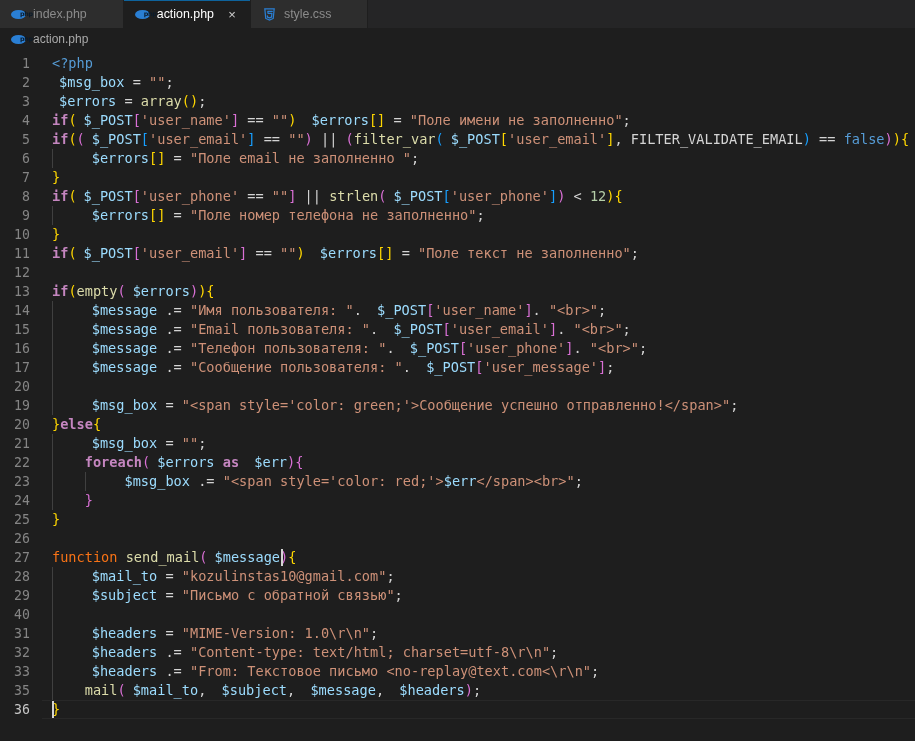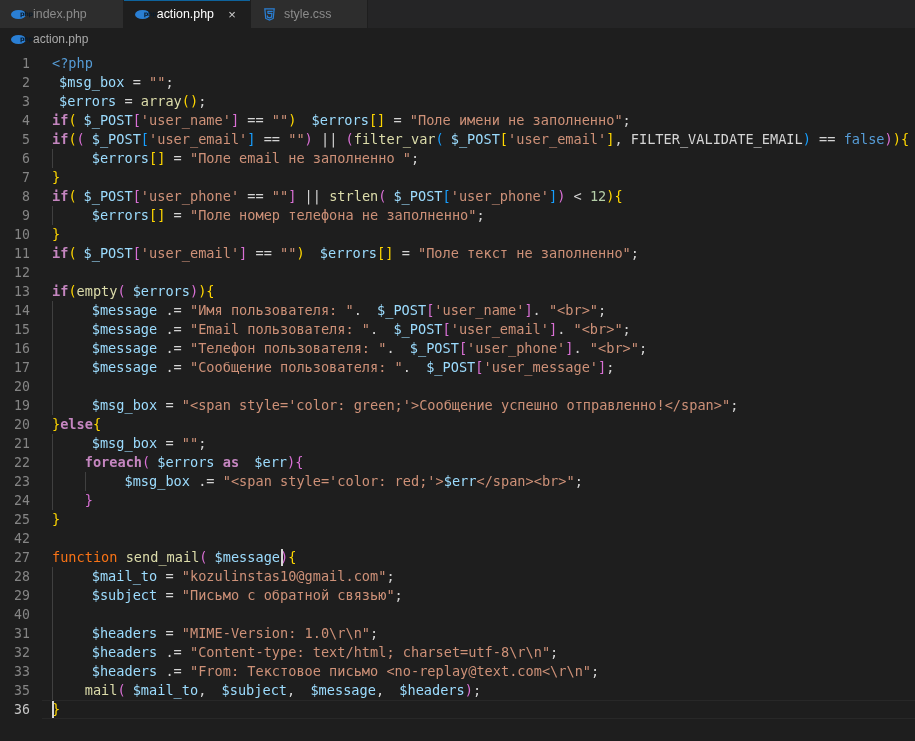--- a/index.html
+++ b/index.html
@@ -244,21 +244,21 @@
         <div class="row"><div class="gutter">16</div><div class="line-content-wrap"><span class="guide" style="left: 10px;"></span><div class="line-content" style="margin-left: 10px;"><span class="t-plain">    </span><span class="t-var">$message</span><span class="t-plain"> </span><span class="t-op">.=</span><span class="t-plain"> </span><span class="t-str">"Телефон пользователя: "</span><span class="t-punct">.</span><span class="t-plain"> </span><span class="t-var">$_POST</span><span class="t-p">[</span><span class="t-str">'user_phone'</span><span class="t-p">]</span><span class="t-punct">.</span><span class="t-plain"> </span><span class="t-str">"&lt;br&gt;"</span><span class="t-punct">;</span></div></div></div>
         <div class="row"><div class="gutter">17</div><div class="line-content-wrap"><span class="guide" style="left: 10px;"></span><div class="line-content" style="margin-left: 10px;"><span class="t-plain">    </span><span class="t-var">$message</span><span class="t-plain"> </span><span class="t-op">.=</span><span class="t-plain"> </span><span class="t-str">"Сообщение пользователя: "</span><span class="t-punct">.</span><span class="t-plain"> </span><span class="t-var">$_POST</span><span class="t-p">[</span><span class="t-str">'user_message'</span><span class="t-p">]</span><span class="t-punct">;</span></div></div></div>
         <div class="row"><div class="gutter">20</div><div class="line-content-wrap"><span class="guide" style="left: 10px;"></span></div></div>
         <div class="row"><div class="gutter">19</div><div class="line-content-wrap"><span class="guide" style="left: 10px;"></span><div class="line-content" style="margin-left: 10px;"><span class="t-plain">    </span><span class="t-var">$msg_box</span><span class="t-plain"> </span><span class="t-op">=</span><span class="t-plain"> </span><span class="t-str">"&lt;span style='color: green;'&gt;Сообщение успешно отправленно!&lt;/span&gt;"</span><span class="t-punct">;</span></div></div></div>
         <div class="row"><div class="gutter">20</div><div class="line-content-wrap"><div class="line-content" style="margin-left: 10px;"><span class="t-y">}</span><span class="t-kw">else</span><span class="t-y">{</span></div></div></div>
         <div class="row"><div class="gutter">21</div><div class="line-content-wrap"><span class="guide" style="left: 10px;"></span><div class="line-content" style="margin-left: 10px;"><span class="t-plain">    </span><span class="t-var">$msg_box</span><span class="t-plain"> </span><span class="t-op">=</span><span class="t-plain"> </span><span class="t-str">""</span><span class="t-punct">;</span></div></div></div>
         <div class="row"><div class="gutter">22</div><div class="line-content-wrap"><span class="guide" style="left: 10px;"></span><div class="line-content" style="margin-left: 10px;"><span class="t-plain">    </span><span class="t-kw">foreach</span><span class="t-p">(</span><span class="t-var">$errors</span><span class="t-plain"> </span><span class="t-kw">as</span><span class="t-plain"> </span><span class="t-var">$err</span><span class="t-p">)</span><span class="t-p">{</span></div></div></div>
         <div class="row"><div class="gutter">23</div><div class="line-content-wrap"><span class="guide" style="left: 10px;"></span><span class="guide" style="left: 42.74px;"></span><div class="line-content" style="margin-left: 10px;"><span class="t-plain">        </span><span class="t-var">$msg_box</span><span class="t-plain"> </span><span class="t-op">.=</span><span class="t-plain"> </span><span class="t-str">"&lt;span style='color: red;'&gt;</span><span class="t-strvar">$err</span><span class="t-str">&lt;/span&gt;&lt;br&gt;"</span><span class="t-punct">;</span></div></div></div>
         <div class="row"><div class="gutter">24</div><div class="line-content-wrap"><span class="guide" style="left: 10px;"></span><div class="line-content" style="margin-left: 10px;"><span class="t-plain">    </span><span class="t-p">}</span></div></div></div>
         <div class="row"><div class="gutter">25</div><div class="line-content-wrap"><div class="line-content" style="margin-left: 10px;"><span class="t-y">}</span></div></div></div>
-        <div class="row"><div class="gutter">42</div><div class="line-content-wrap"><div class="line-content" style="margin-left: 10px;">&nbsp;</div></div></div>
+        <div class="row"><div class="gutter">26</div><div class="line-content-wrap"><div class="line-content" style="margin-left: 10px;">&nbsp;</div></div></div>
         <div class="row"><div class="gutter">27</div><div class="line-content-wrap"><div class="line-content" style="margin-left: 10px;"><span class="t-kw2">function</span><span class="t-plain"> </span><span class="t-fn">send_mail</span><span class="t-p">(</span><span class="t-var">$message</span><span class="t-p">)</span><span class="t-y">{</span></div><span class="cursor" style="left: 239.18px;"></span></div></div>
         <div class="row"><div class="gutter">28</div><div class="line-content-wrap"><span class="guide" style="left: 10px;"></span><div class="line-content" style="margin-left: 10px;"><span class="t-plain">    </span><span class="t-var">$mail_to</span><span class="t-plain"> </span><span class="t-op">=</span><span class="t-plain"> </span><span class="t-str">"kozulinstas10@gmail.com"</span><span class="t-punct">;</span></div></div></div>
         <div class="row"><div class="gutter">29</div><div class="line-content-wrap"><span class="guide" style="left: 10px;"></span><div class="line-content" style="margin-left: 10px;"><span class="t-plain">    </span><span class="t-var">$subject</span><span class="t-plain"> </span><span class="t-op">=</span><span class="t-plain"> </span><span class="t-str">"Письмо с обратной связью"</span><span class="t-punct">;</span></div></div></div>
         <div class="row"><div class="gutter">40</div><div class="line-content-wrap"><span class="guide" style="left: 10px;"></span><div class="line-content" style="margin-left: 10px;">&nbsp;</div></div></div>
         <div class="row"><div class="gutter">31</div><div class="line-content-wrap"><span class="guide" style="left: 10px;"></span><div class="line-content" style="margin-left: 10px;"><span class="t-plain">    </span><span class="t-var">$headers</span><span class="t-plain"> </span><span class="t-op">=</span><span class="t-plain"> </span><span class="t-str">"MIME-Version: 1.0\r\n"</span><span class="t-punct">;</span></div></div></div>
         <div class="row"><div class="gutter">32</div><div class="line-content-wrap"><span class="guide" style="left: 10px;"></span><div class="line-content" style="margin-left: 10px;"><span class="t-plain">    </span><span class="t-var">$headers</span><span class="t-plain"> </span><span class="t-op">.=</span><span class="t-plain"> </span><span class="t-str">"Content-type: text/html; charset=utf-8\r\n"</span><span class="t-punct">;</span></div></div></div>
         <div class="row"><div class="gutter">33</div><div class="line-content-wrap"><span class="guide" style="left: 10px;"></span><div class="line-content" style="margin-left: 10px;"><span class="t-plain">    </span><span class="t-var">$headers</span><span class="t-plain"> </span><span class="t-op">.=</span><span class="t-plain"> </span><span class="t-str">"From: Текстовое письмо &lt;no-replay@text.com&lt;\r\n"</span><span class="t-punct">;</span></div></div></div>
         <div class="row"><div class="gutter">35</div><div class="line-content-wrap"><span class="guide" style="left: 10px;"></span><div class="line-content" style="margin-left: 10px;"><span class="t-plain">    </span><span class="t-fn">mail</span><span class="t-p">(</span><span class="t-var">$mail_to</span><span class="t-punct">,</span><span class="t-plain"> </span><span class="t-var">$subject</span><span class="t-punct">,</span><span class="t-plain"> </span><span class="t-var">$message</span><span class="t-punct">,</span><span class="t-plain"> </span><span class="t-var">$headers</span><span class="t-p">)</span><span class="t-punct">;</span></div></div></div>
         <div class="row active"><div class="gutter">36</div><div class="line-content-wrap"><div class="line-content" style="margin-left: 10px;"><span class="t-y">}</span></div><span class="cursor" style="left: 10px;"></span></div></div>
       </div>

